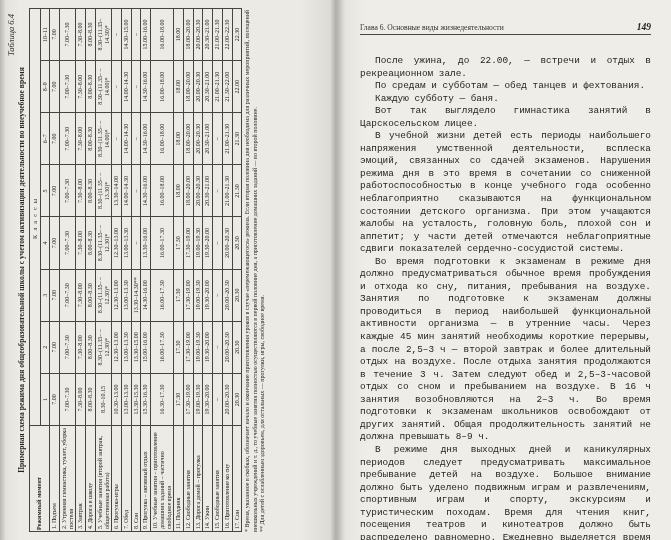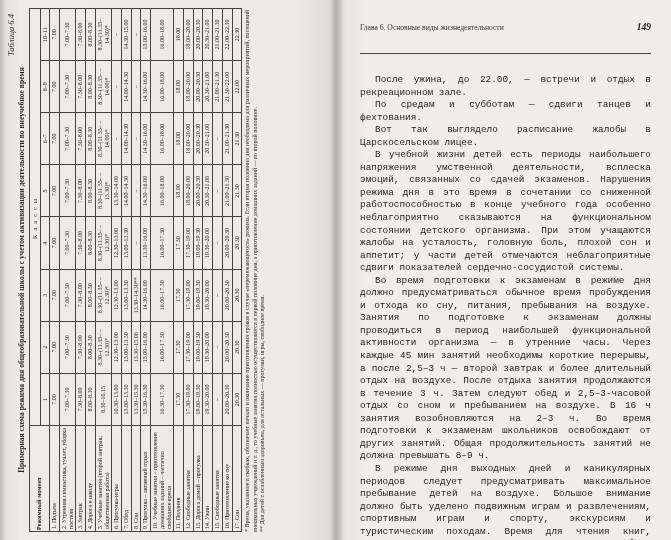--- a/index.html
+++ b/index.html
@@ -50,21 +50,21 @@
   table.regime td.lbl{text-align:left;padding-left:2px;}
   .footnotes{margin-top:2px;font-size:6px;line-height:1.22;color:#2a2823;}
   .footnotes div{margin:0;}
 
   
   .rp-inner{position:absolute;left:24px;right:20px;top:22px;}
   .running-head{
     display:flex;justify-content:space-between;align-items:baseline;
     font-size:7.6px;color:#33312c;
     border-bottom:1px solid #4a4740;
-    padding-bottom:21px;
+    padding-bottom:2px;
   }
   .running-head .pagenum{font-size:9.5px;font-weight:bold;color:#26241f;font-style:italic;}
   .body-text{margin-top:20px;font-size:9.4px;line-height:12.55px;text-align:justify;font-family:Liberation Mono, monospace;}
   .body-text p{margin:0;text-indent:15px;}
 </style>
 </head>
 <body>
 
 <div class="page page-left">
   <div class="rot-box">
@@ -296,22 +296,23 @@
 </div>
 
 <div class="page page-right">
   <div class="rp-inner">
     <div class="running-head">
       <span>Глава 6. Основные виды жизнедеятельности</span>
       <span class="pagenum">149</span>
     </div>
     <div class="body-text" id="body-text">
         <p>После ужина, до 22.00, — встречи и отдых в рекреационном зале.</p>
-        <p>По средам и субботам — сдвиги танцев и фехтования.</p>
-        <p>Вот так выглядело расписание жалобы в Царскосельском лицее.</p>
+        <p>По средам и субботам — обед танцев и фехтования.</p>
+        <p>Каждую субботу — баня.</p>
+        <p>Вот так выглядело гимнастика занятий в Царскосельском лицее.</p>
         <p>В учебной жизни детей есть периоды наибольшего напряжения умственной деятельности, всплеска эмоций, связанных со сдачей экзаменов. Нарушения режима дня в это время в сочетании со сниженной работоспособностью в конце учебного года особенно неблагоприятно сказываются на функциональном состоянии детского организма. При этом учащаются жалобы на усталость, головную боль, плохой сон и аппетит; у части детей отмечаются неблагоприятные сдвиги показателей сердечно-сосудистой системы.</p>
         <p>Во время подготовки к экзаменам в режиме дня должно предусматриваться обычное время пробуждения и отхода ко сну, питания, пребывания на воздухе. Занятия по подготовке к экзаменам должны проводиться в период наибольшей функциональной активности организма — в утренние часы. Через каждые 45 мин занятий необходимы короткие перерывы, а после 2,5–3 ч — второй завтрак и более длительный отдых на воздухе. После отдыха занятия продолжаются в течение 3 ч. Затем следуют обед и 2,5–3-часовой отдых со сном и пребыванием на воздухе. В 16 ч занятия возобновляются на 2–3 ч. Во время подготовки к экзаменам школьников освобождают от других занятий. Общая продолжительность занятий не должна превышать 8–9 ч.</p>
         <p>В режиме дня выходных дней и каникулярных периодов следует предусматривать максимальное пребывание детей на воздухе. Большое внимание должно быть уделено подвижным играм и развлечениям, спортивным играм и спорту, экскурсиям и туристическим походам. Время для чтения книг, посещения театров и кинотеатров должно быть распределено равномерно. Ежедневно выделяется время для помощи семье или общественно-полезного труда. При этом у детей должно оставаться достаточно времени для творческой деятельности. Продолжительность сна и время на самообслуживание должны соответствовать возрастным возможностям детей.</p>
       </div>
   </div>
 </div>
 
 <div class="gutter"></div>
 
 </body></html>

